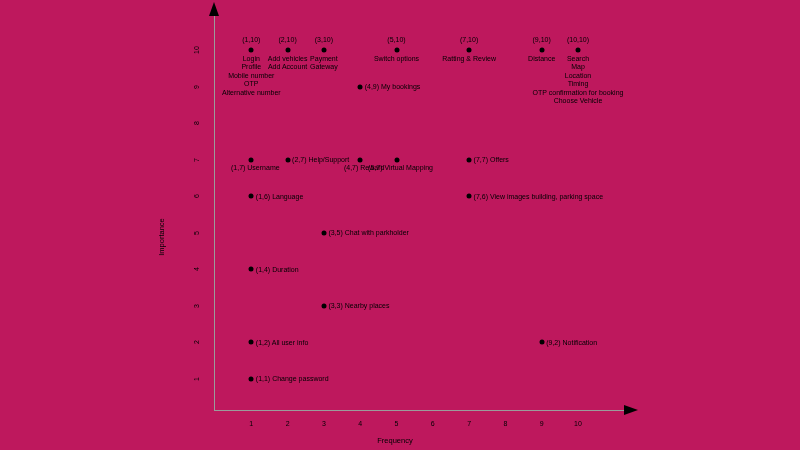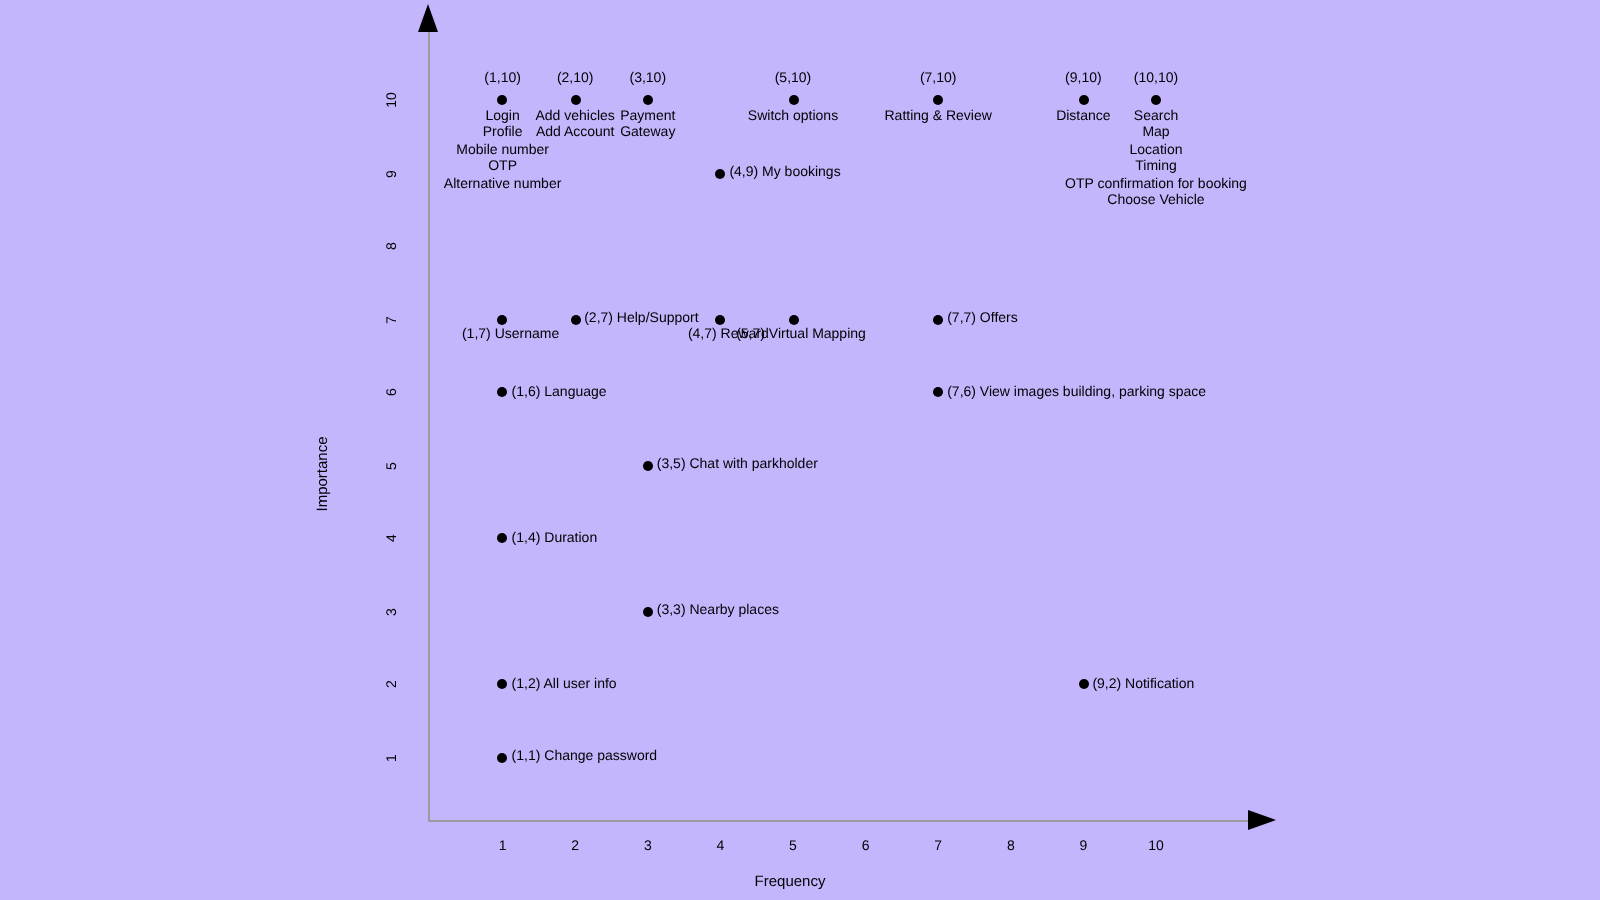--- a/index.html
+++ b/index.html
@@ -1,20 +1,20 @@
 <!DOCTYPE html>
 <html><head>
 <meta charset="utf-8">
 <style>
   html, body { margin: 0; padding: 0; background: #ffffff; }
   #canvas {
     position: relative;
     width: 800px;
     height: 450px;
-    background: #c4b5fd;
+    background: #be185d;
     overflow: hidden;
     font-family: "Liberation Sans", sans-serif;
     color: #000000;
   }
   .axis-line { position: absolute; background: #9b9b9b; }
   #y-axis-line { left: 214px; top: 14px; width: 1.3px; height: 397px; }
   #x-axis-line { left: 215px; top: 410px; width: 411px; height: 1.3px; }
   .arrow { position: absolute; width: 0; height: 0; }
   #y-axis-arrow {
     left: 209px; top: 2px;

